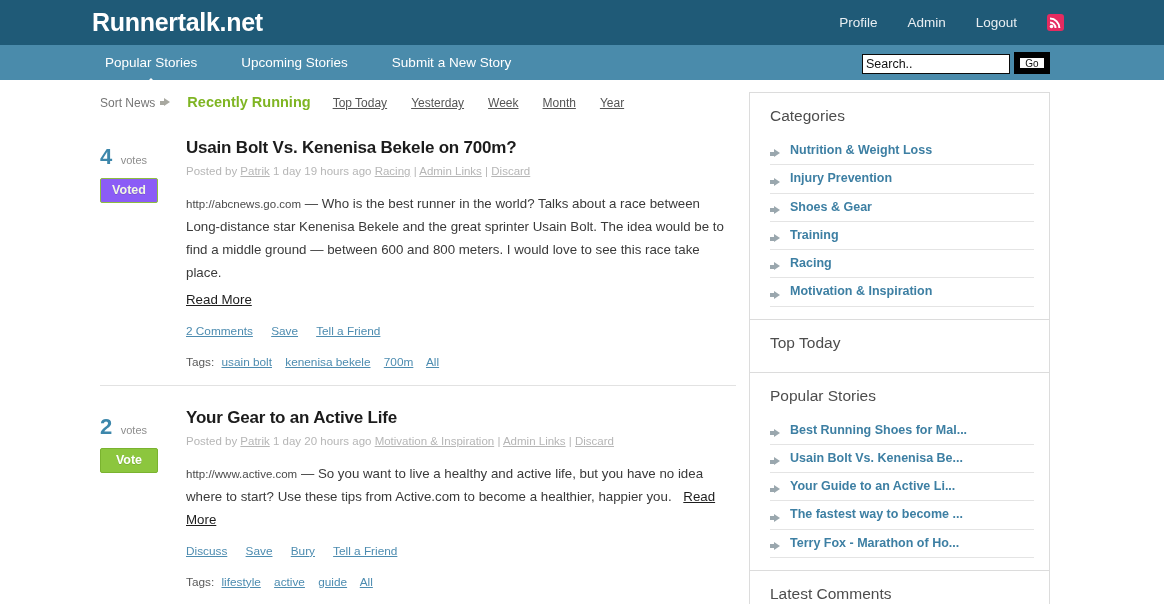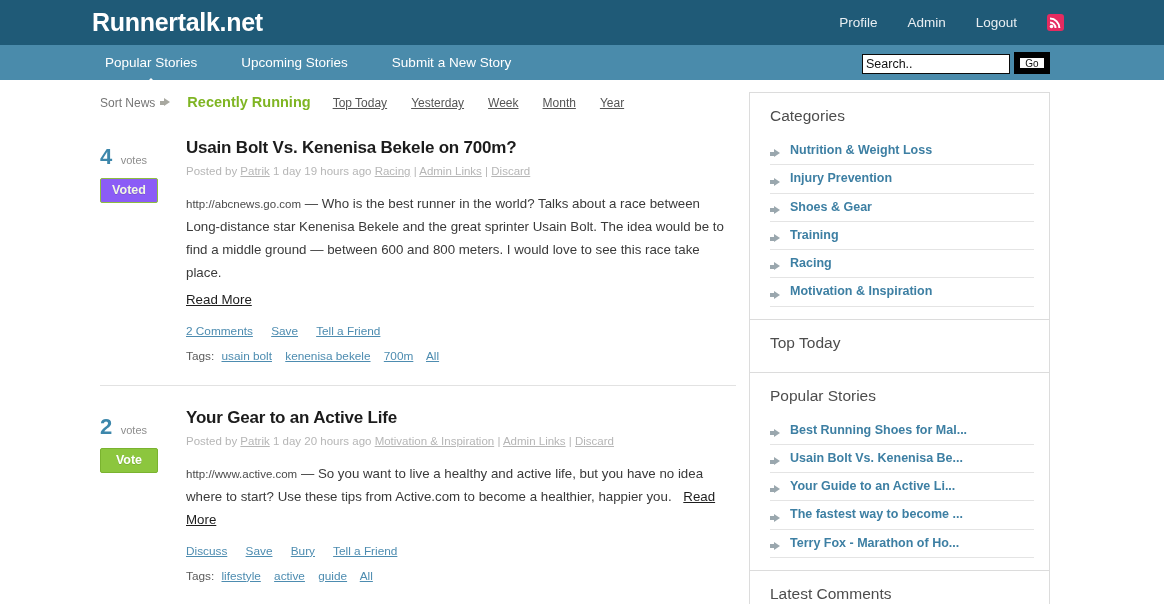--- a/index.html
+++ b/index.html
@@ -155,21 +155,21 @@
     color: #555555;
     font-size: 12px;
     text-decoration: underline;
     margin-right: 24px;
   }
   .sort-link:last-child { margin-right: 0; }
 
   
   .story {
     position: relative;
-    padding: 22px 0 22px 0;
+    padding: 22px 0 16px 0;
     border-bottom: 1px solid #e2e2e2;
     min-height: 40px;
   }
   .story:last-child { border-bottom: none; }
 
   .vote-box {
     position: absolute;
     left: 0; top: 30px;
     width: 78px;
     text-align: left;
@@ -245,21 +245,21 @@
   .story-actions {
     margin-top: 12px;
     font-size: 11.8px;
   }
   .story-actions a {
     color: #4d8cb0;
     text-decoration: underline;
     margin-right: 15px;
   }
   .story-tags {
-    margin-top: 11px;
+    margin-top: 17px;
     font-size: 11.8px;
     color: #5a5a5a;
   }
   .story-tags a {
     color: #4d8cb0;
     text-decoration: underline;
     margin-right: 10px;
   }
   .story-tags .tags-label { margin-right: 4px; }
 

